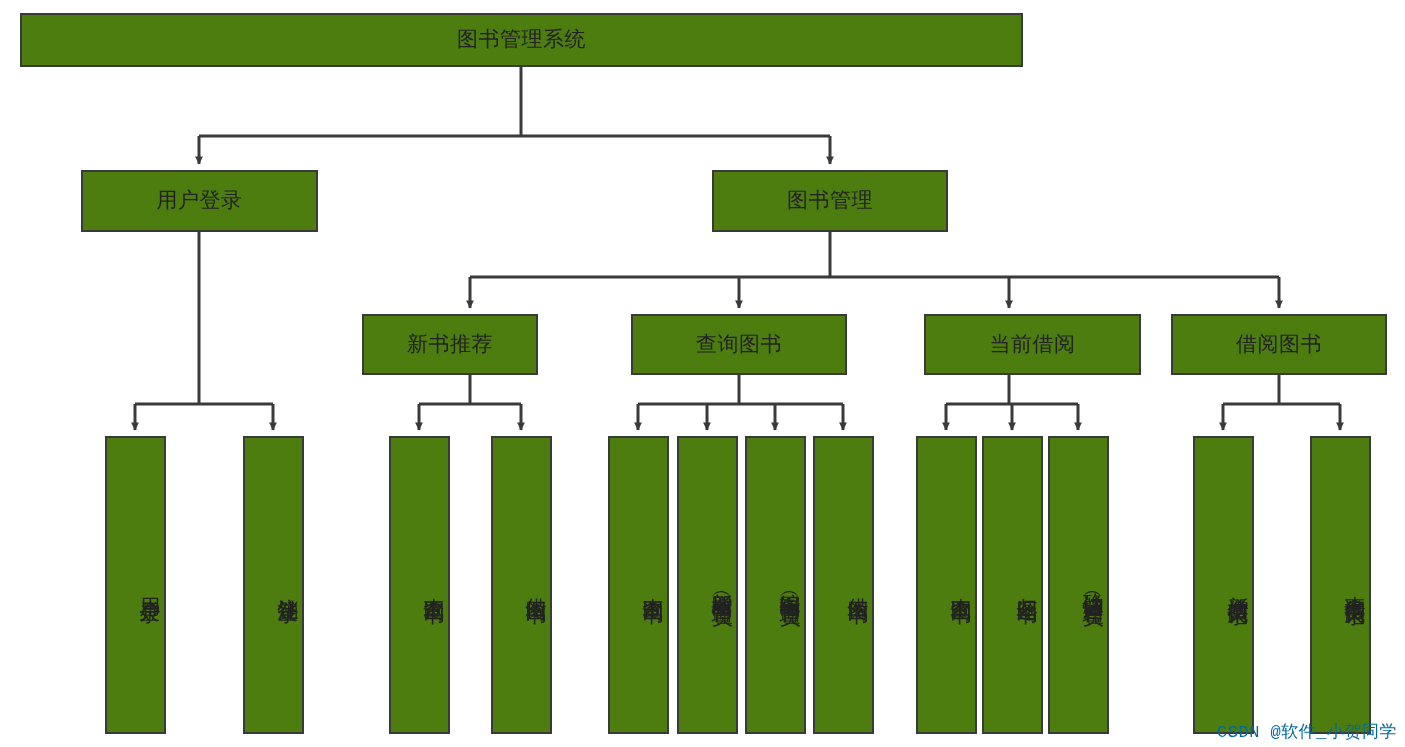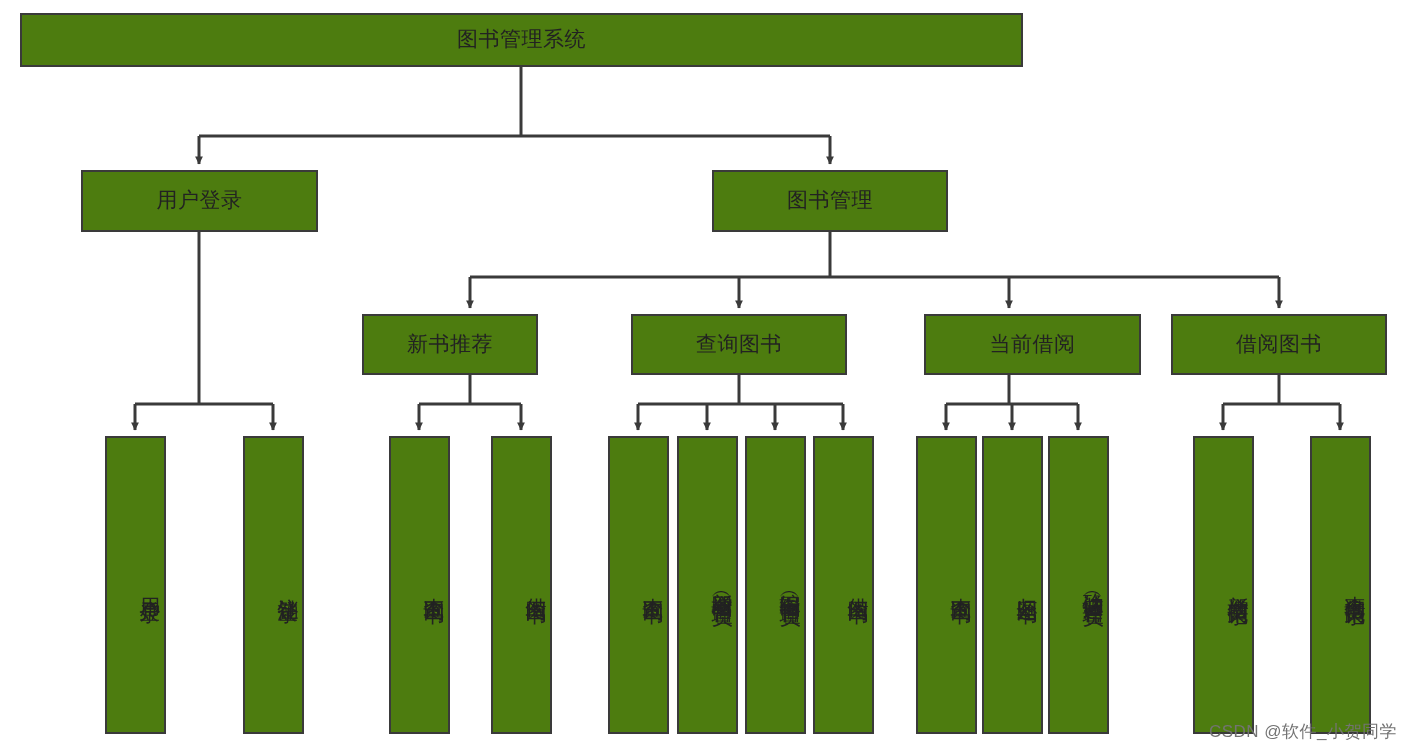--- a/index.html
+++ b/index.html
@@ -60,25 +60,25 @@
     display: block;
   }
   .node-label {
     display: block;
   }
   #watermark {
     position: absolute;
     right: 8px;
     bottom: 4px;
     font-size: 17px;
-    color: #737373;
+    color: #0369a1;
     letter-spacing: 0.5px;
     z-index: 5;
     white-space: nowrap;
-    font-family: Liberation Sans, sans-serif;
+    font-family: Liberation Mono, monospace;
   }
 </style>
 </head>
 <body>
 
 <div id="diagram-canvas">
 
   <svg id="edge-layer" viewBox="0 0 1405 747" width="1405" height="747" xmlns="http://www.w3.org/2000/svg">
     <defs>
       <marker id="arrowhead" markerWidth="9" markerHeight="9" refX="7.6" refY="4.5" orient="auto" markerUnits="userSpaceOnUse">

